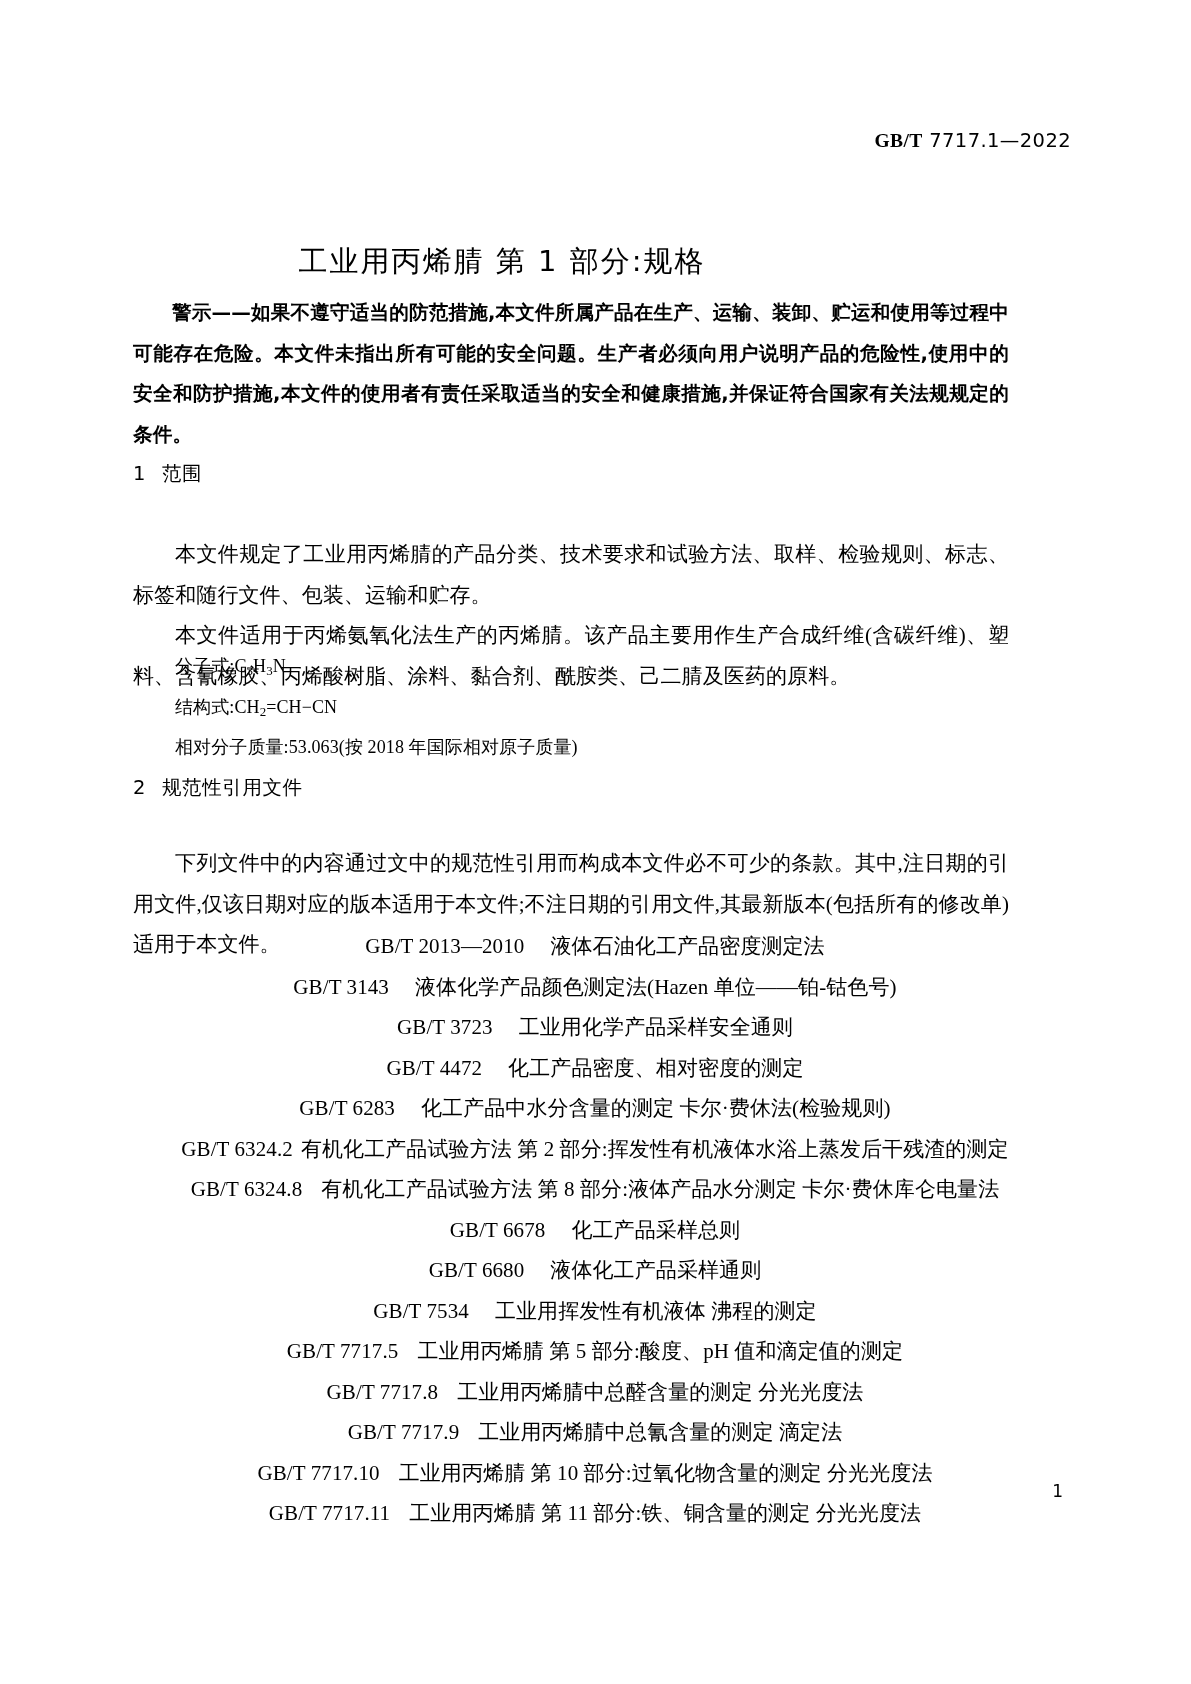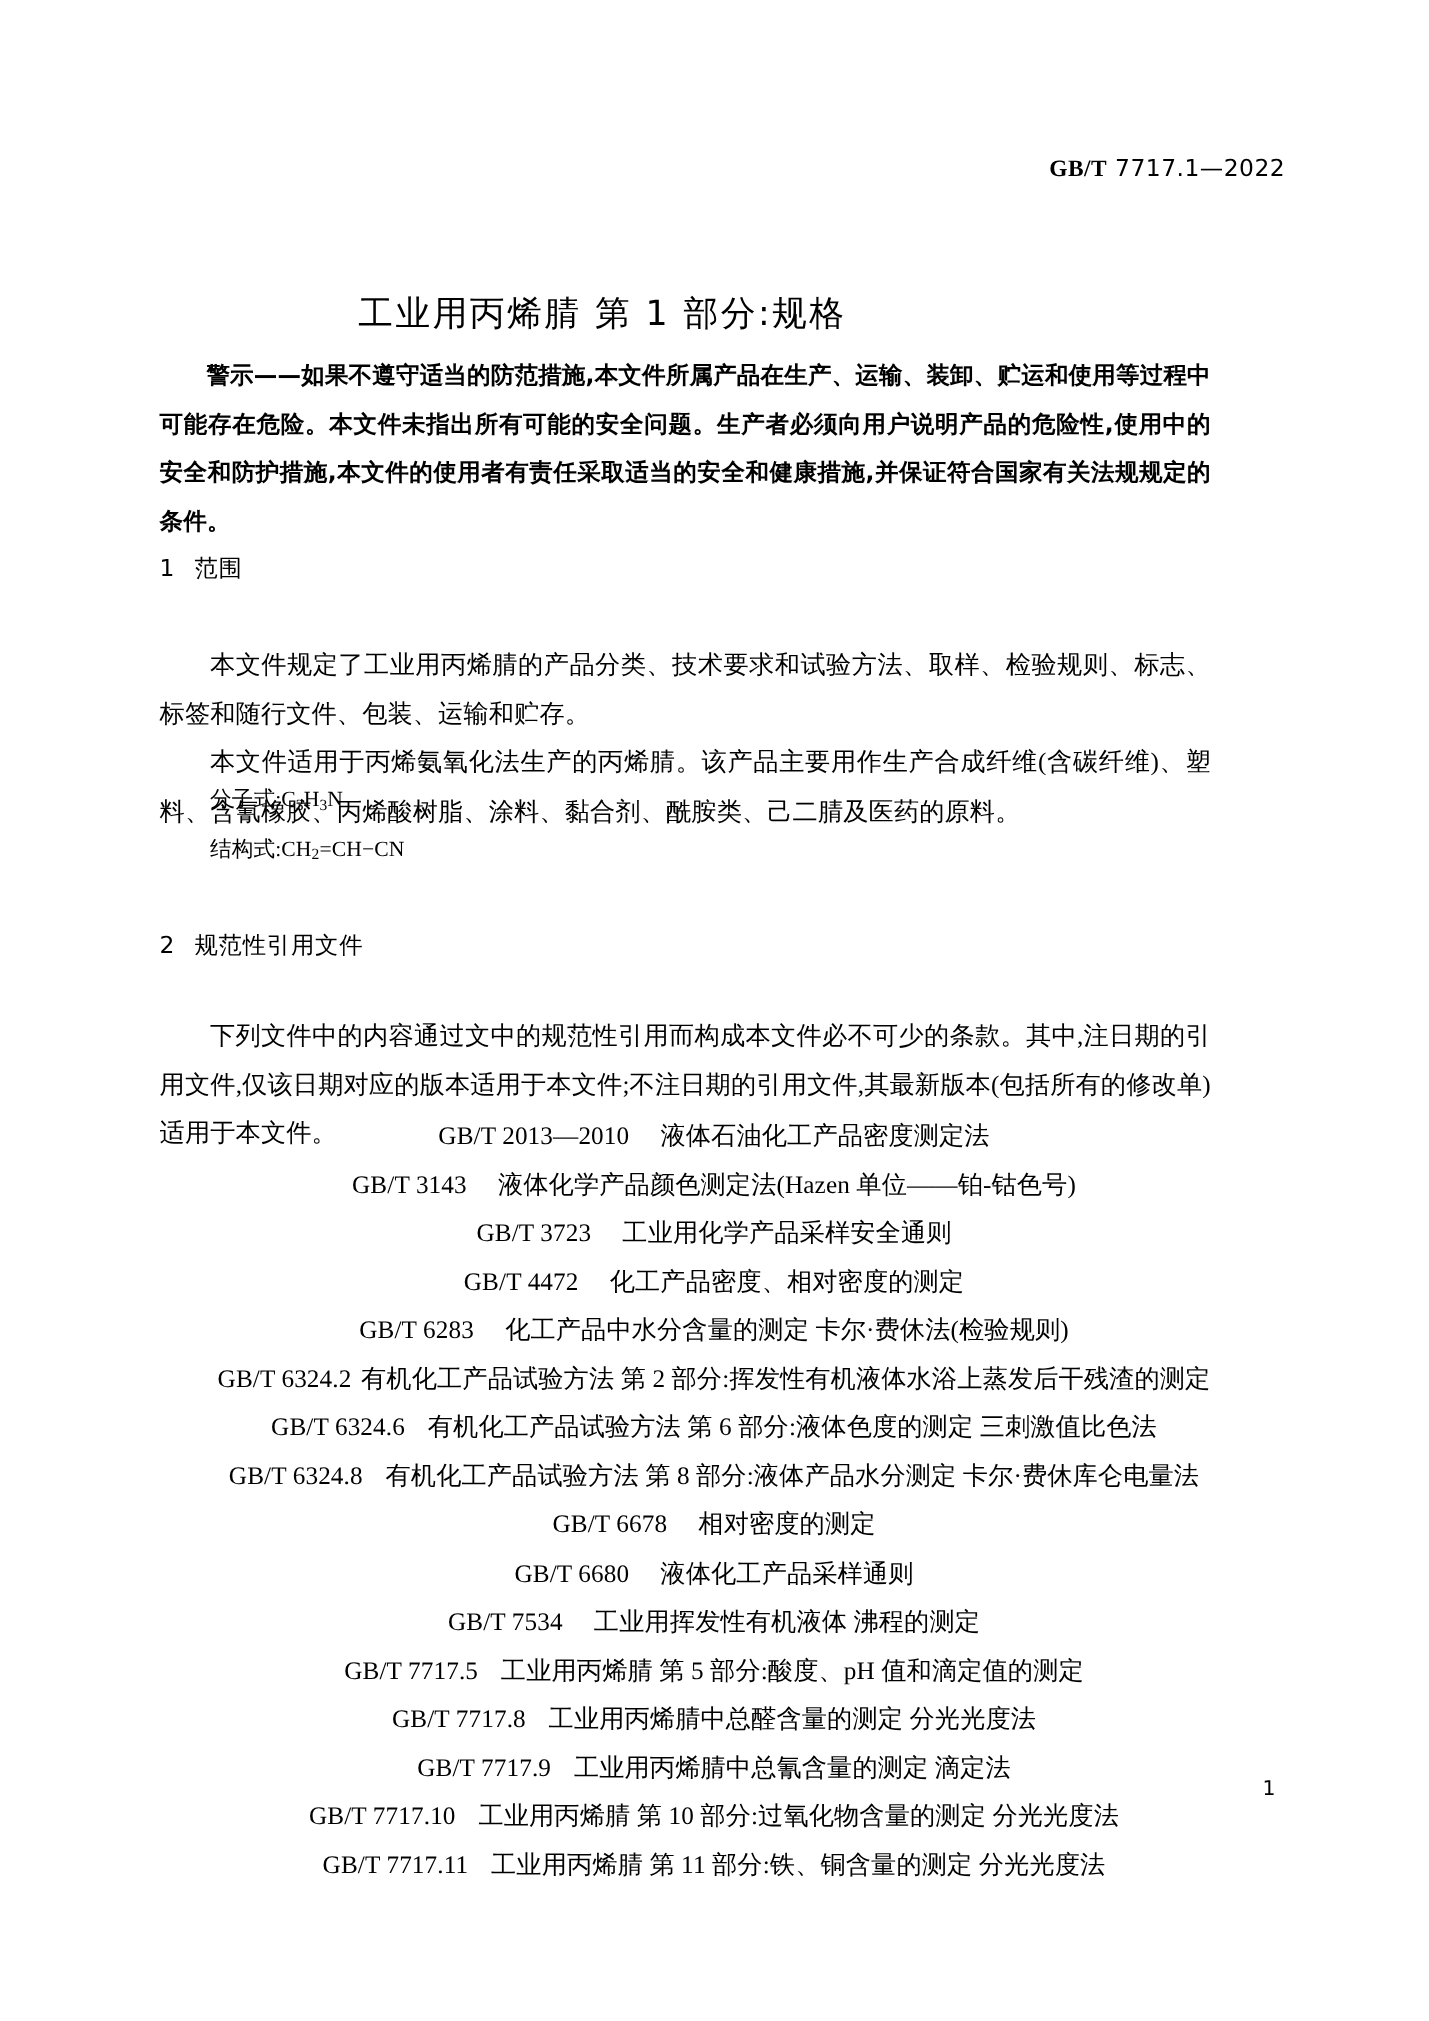--- a/index.html
+++ b/index.html
@@ -163,37 +163,37 @@
   <p class="body-p" id="p1-2">本文件适用于丙烯氨氧化法生产的丙烯腈。该产品主要用作生产合成纤维(含碳纤维)、塑料、含氰橡胶、丙烯酸树脂、涂料、黏合剂、酰胺类、己二腈及医药的原料。</p>
 
   <div class="indent-line" id="f-molecular">
     <span>分子式:</span><span><span>C</span><span class="mono-sub">3</span><span>H</span><span class="mono-sub">3</span><span>N</span></span>
   </div>
 
   <div class="indent-line" id="f-structural">
     <span>结构式:</span><span><span>CH</span><span class="mono-sub">2</span><span>=CH−CN</span></span>
   </div>
 
+  <div class="indent-line" id="f-mass">相对分子质量:53.063(按 2018 年国际相对原子质量)</div>
 
   <div class="sec-head" id="sec2-head">
     <span class="snum">2</span><span>规范性引用文件</span>
   </div>
 
   <p class="body-p" id="p2-1">下列文件中的内容通过文中的规范性引用而构成本文件必不可少的条款。其中,注日期的引用文件,仅该日期对应的版本适用于本文件;不注日期的引用文件,其最新版本(包括所有的修改单)适用于本文件。</p>
 
   <div class="ref-list">
       <div class="ref-item"><span class="code">GB/T 2013—2010</span><span class="sp-lg"></span><span>液体石油化工产品密度测定法</span></div>
       <div class="ref-item"><span class="code">GB/T 3143</span><span class="sp-lg"></span><span>液体化学产品颜色测定法(Hazen 单位——铂-钴色号)</span></div>
       <div class="ref-item"><span class="code">GB/T 3723</span><span class="sp-lg"></span><span>工业用化学产品采样安全通则</span></div>
       <div class="ref-item"><span class="code">GB/T 4472</span><span class="sp-lg"></span><span>化工产品密度、相对密度的测定</span></div>
       <div class="ref-item"><span class="code">GB/T 6283</span><span class="sp-lg"></span><span>化工产品中水分含量的测定   卡尔·费休法(检验规则)</span></div>
       <div class="ref-item"><span class="code">GB/T 6324.2</span><span class="sp-sm"></span><span>有机化工产品试验方法   第 2 部分:挥发性有机液体水浴上蒸发后干残渣的测定</span></div>
-      <div class="ref-item"><span class="code">GB/T 6324.6</span><span class="sp-md"></span><span>有机化工产品试验方法   第 6 部分:液体色度的测定   三刺激值比色法</span></div>
       <div class="ref-item"><span class="code">GB/T 6324.8</span><span class="sp-md"></span><span>有机化工产品试验方法   第 8 部分:液体产品水分测定   卡尔·费休库仑电量法</span></div>
-      <div class="ref-item"><span class="code">GB/T 6678</span><span class="sp-lg"></span><span>相对密度的测定</span></div>
+      <div class="ref-item"><span class="code">GB/T 6678</span><span class="sp-lg"></span><span>化工产品采样总则</span></div>
       <div class="ref-item"><span class="code">GB/T 6680</span><span class="sp-lg"></span><span>液体化工产品采样通则</span></div>
       <div class="ref-item"><span class="code">GB/T 7534</span><span class="sp-lg"></span><span>工业用挥发性有机液体   沸程的测定</span></div>
       <div class="ref-item"><span class="code">GB/T 7717.5</span><span class="sp-md"></span><span>工业用丙烯腈   第 5 部分:酸度、pH 值和滴定值的测定</span></div>
       <div class="ref-item"><span class="code">GB/T 7717.8</span><span class="sp-md"></span><span>工业用丙烯腈中总醛含量的测定   分光光度法</span></div>
       <div class="ref-item"><span class="code">GB/T 7717.9</span><span class="sp-md"></span><span>工业用丙烯腈中总氰含量的测定   滴定法</span></div>
       <div class="ref-item"><span class="code">GB/T 7717.10</span><span class="sp-md"></span><span>工业用丙烯腈   第 10 部分:过氧化物含量的测定   分光光度法</span></div>
       <div class="ref-item"><span class="code">GB/T 7717.11</span><span class="sp-md"></span><span>工业用丙烯腈   第 11 部分:铁、铜含量的测定   分光光度法</span></div>
     </div>
 
   <div class="page-number">1</div>

